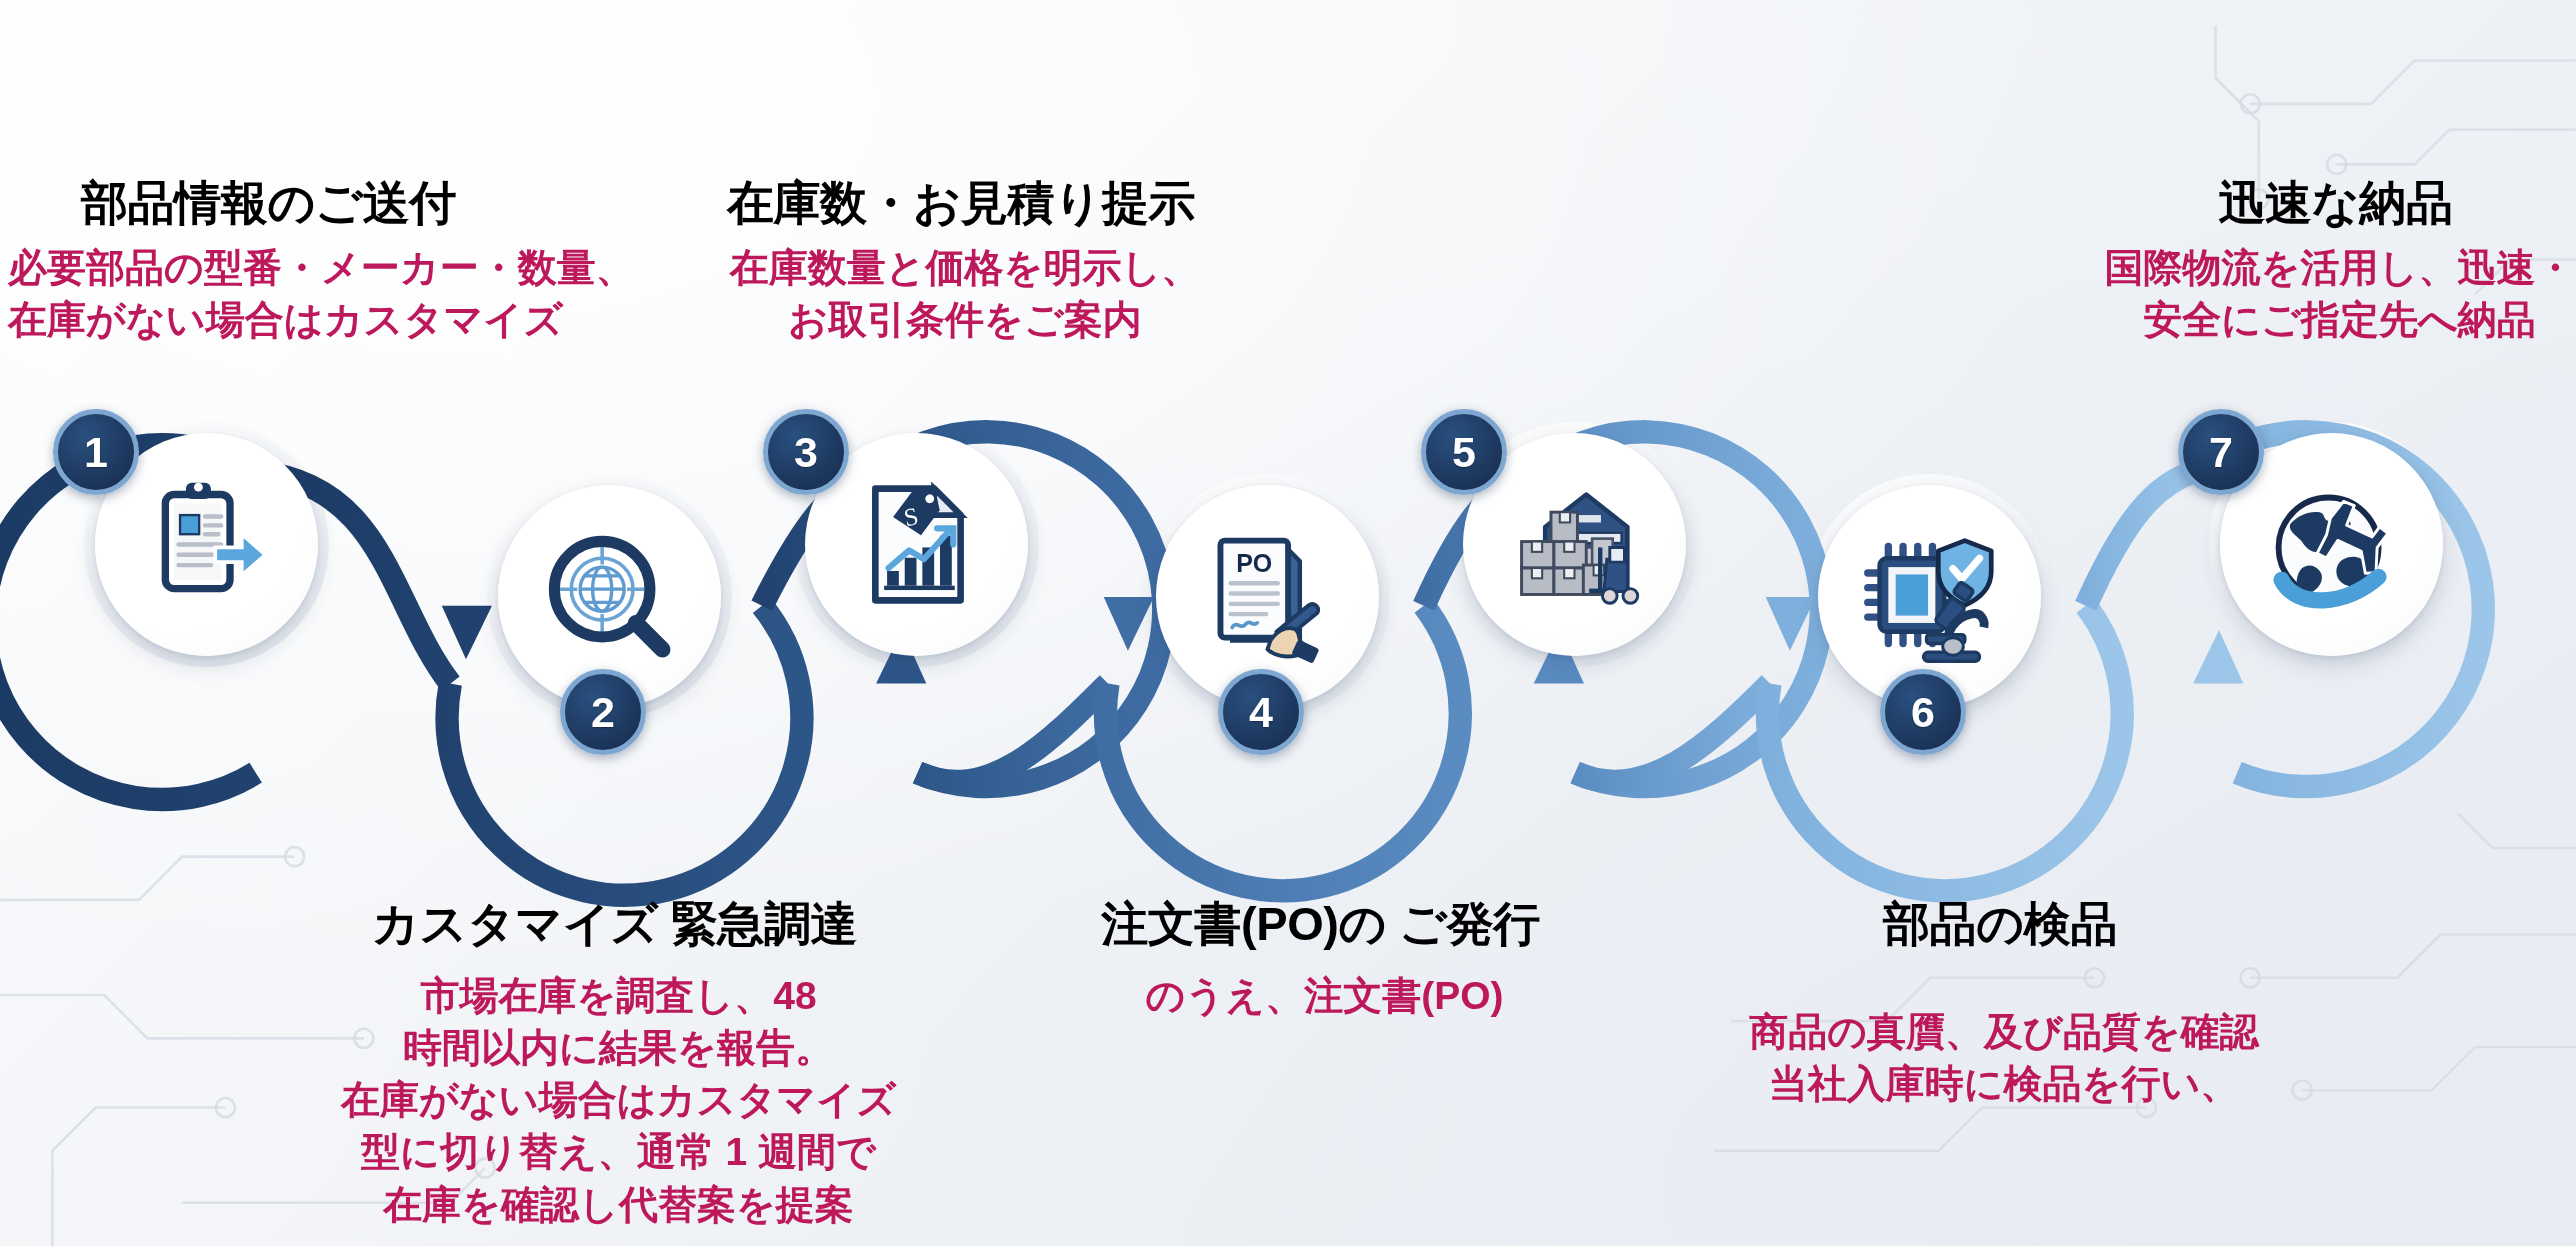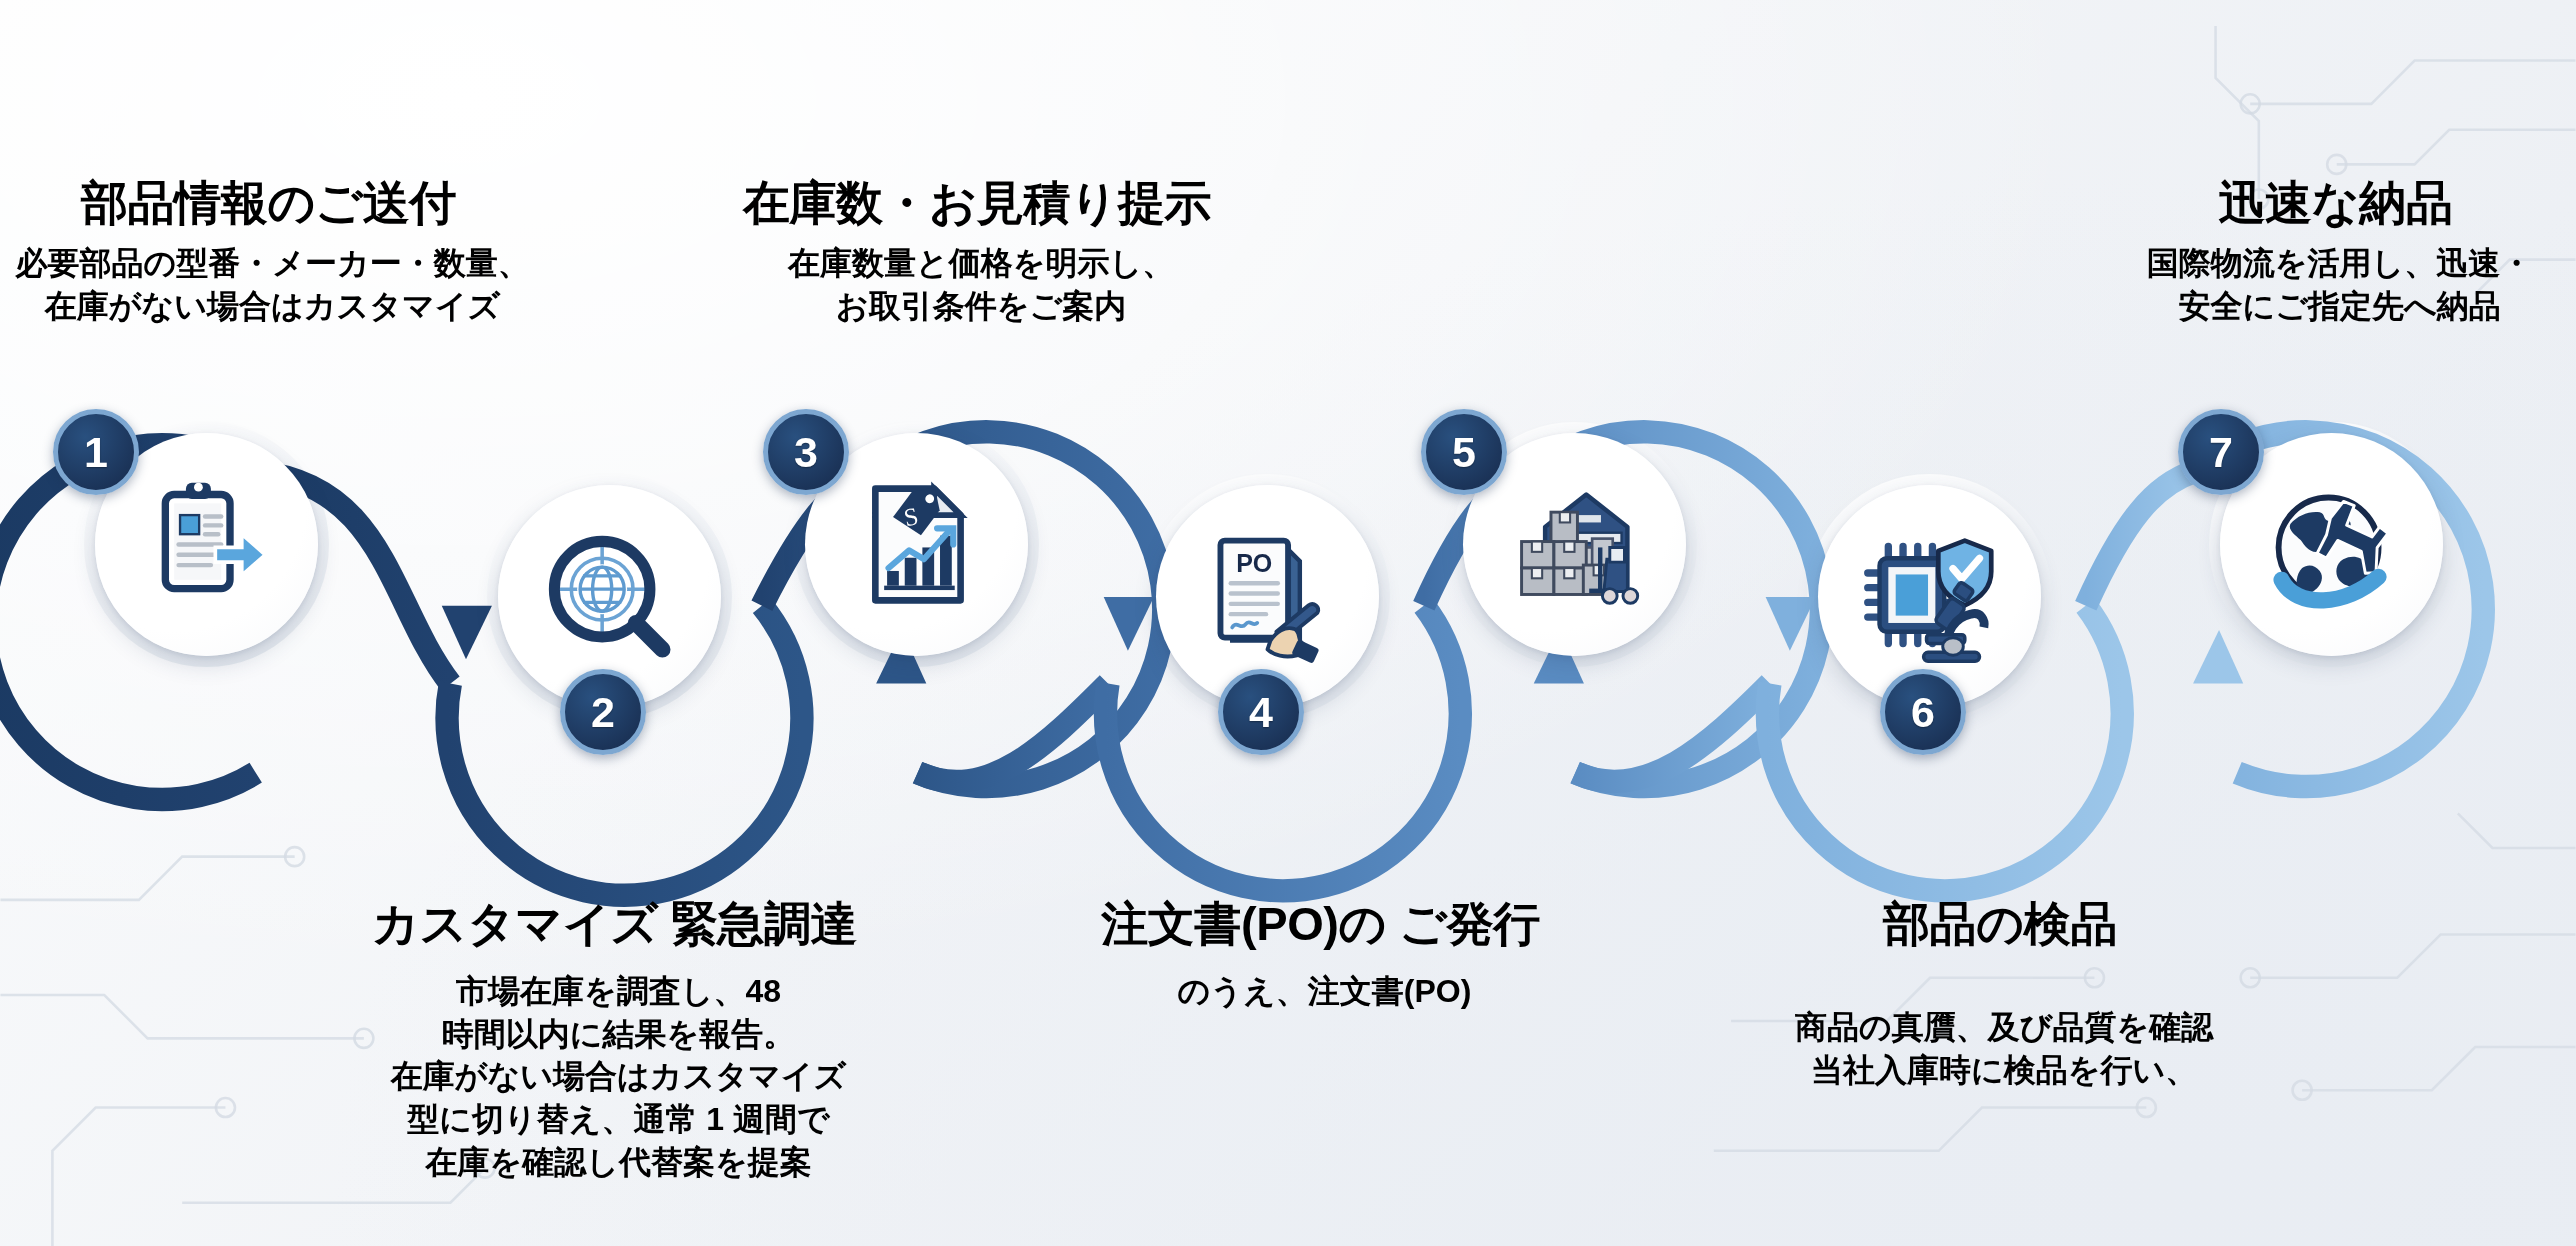--- a/index.html
+++ b/index.html
@@ -23,23 +23,23 @@
     font-size:47px;
     line-height:1.12;
     letter-spacing:-0.4px;
     color:#000;
     white-space:nowrap;
     margin-top:32px;
   }
   .title.wrap{white-space:normal;}
   .body{
     font-weight:bold;
-    font-size:32px;
+    font-size:39px;
     line-height:1.34;
-    color:#000000;
+    color:#be185d;
     margin-top:12px;
     margin-left:8px;
   }
   .body .ln{display:block;white-space:nowrap;}
 
   
   .node{position:absolute;}
   .disc{
     position:absolute;left:0;top:0;
     width:223px;height:223px;border-radius:50%;
@@ -255,21 +255,21 @@
           <rect x="42" y="59" width="8" height="19"></rect>
           <rect x="54" y="52" width="8" height="26"></rect>
           <rect x="66" y="44" width="8" height="34"></rect>
         </g>
         <rect x="28" y="78" width="48" height="3" fill="#1d3a63"></rect>
         <path d="M31 66 L45 54 L55 60 L72 41" fill="none" stroke="#5aa6dd" stroke-width="4.2" stroke-linecap="round" stroke-linejoin="round"></path>
         <path d="M64 39h11v11" fill="none" stroke="#5aa6dd" stroke-width="4.2" stroke-linecap="round"></path>
       </svg>
     </div>
   </div>
-  <div class="block" style="left:700px;top:145px;width:554px;">
+  <div class="block" style="left:684px;top:145px;width:554px;">
     <div class="title">
       <span>在庫数・お見積り提示</span>
     </div>
     <div class="body">
       <span class="ln">在庫数量と価格を明示し、</span>
       <span class="ln">お取引条件をご案内</span>
     </div>
   </div>
 
   <div class="node" style="left:1156px;top:485px;width:223px;height:223px;">

